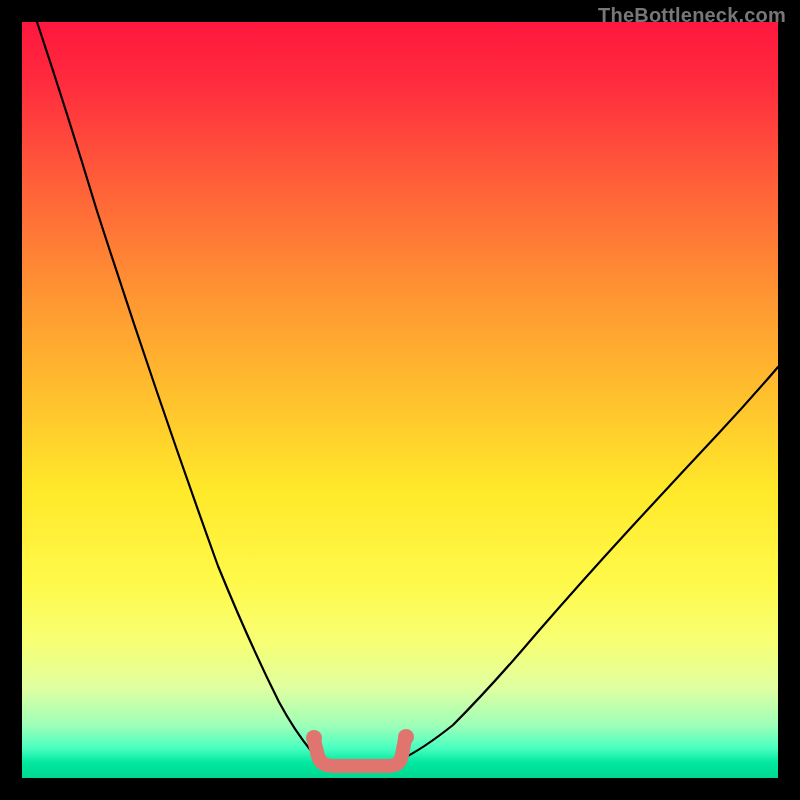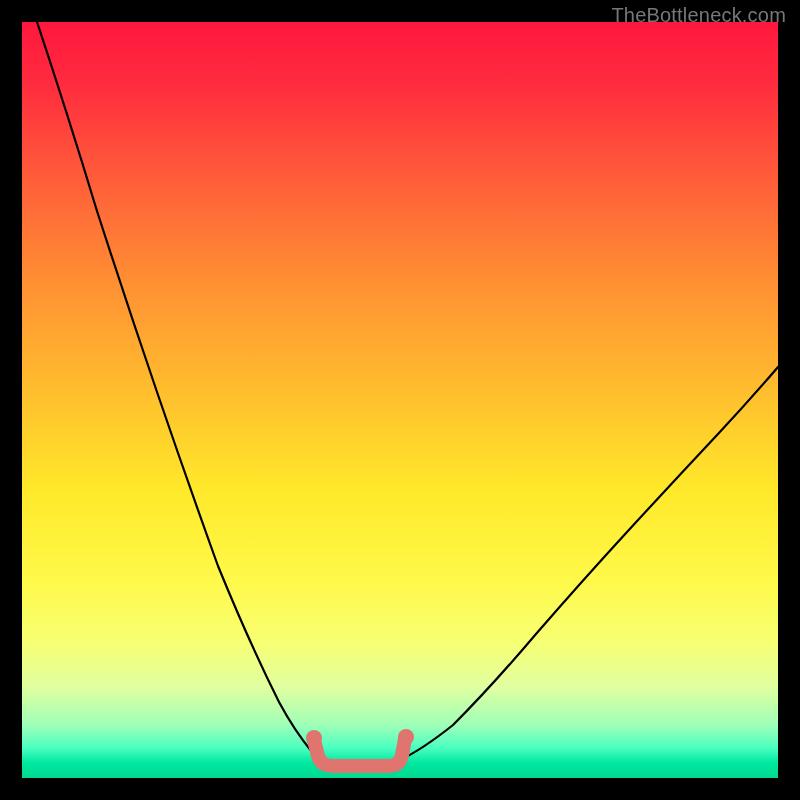--- a/index.html
+++ b/index.html
@@ -32,21 +32,21 @@
       #00e8a0 98%,
       #00d890 100%
     );
   }
   .watermark {
     position: absolute;
     top: 4px;
     right: 14px;
     color: #777;
     font-size: 20px;
-    font-weight: 400;
+    font-weight: 700;
     letter-spacing: 0.2px;
     font-family: Arial, Helvetica, sans-serif;
   }
   svg.plot {
     position: absolute;
     left: 0;
     top: 0;
     width: 756px;
     height: 756px;
   }

